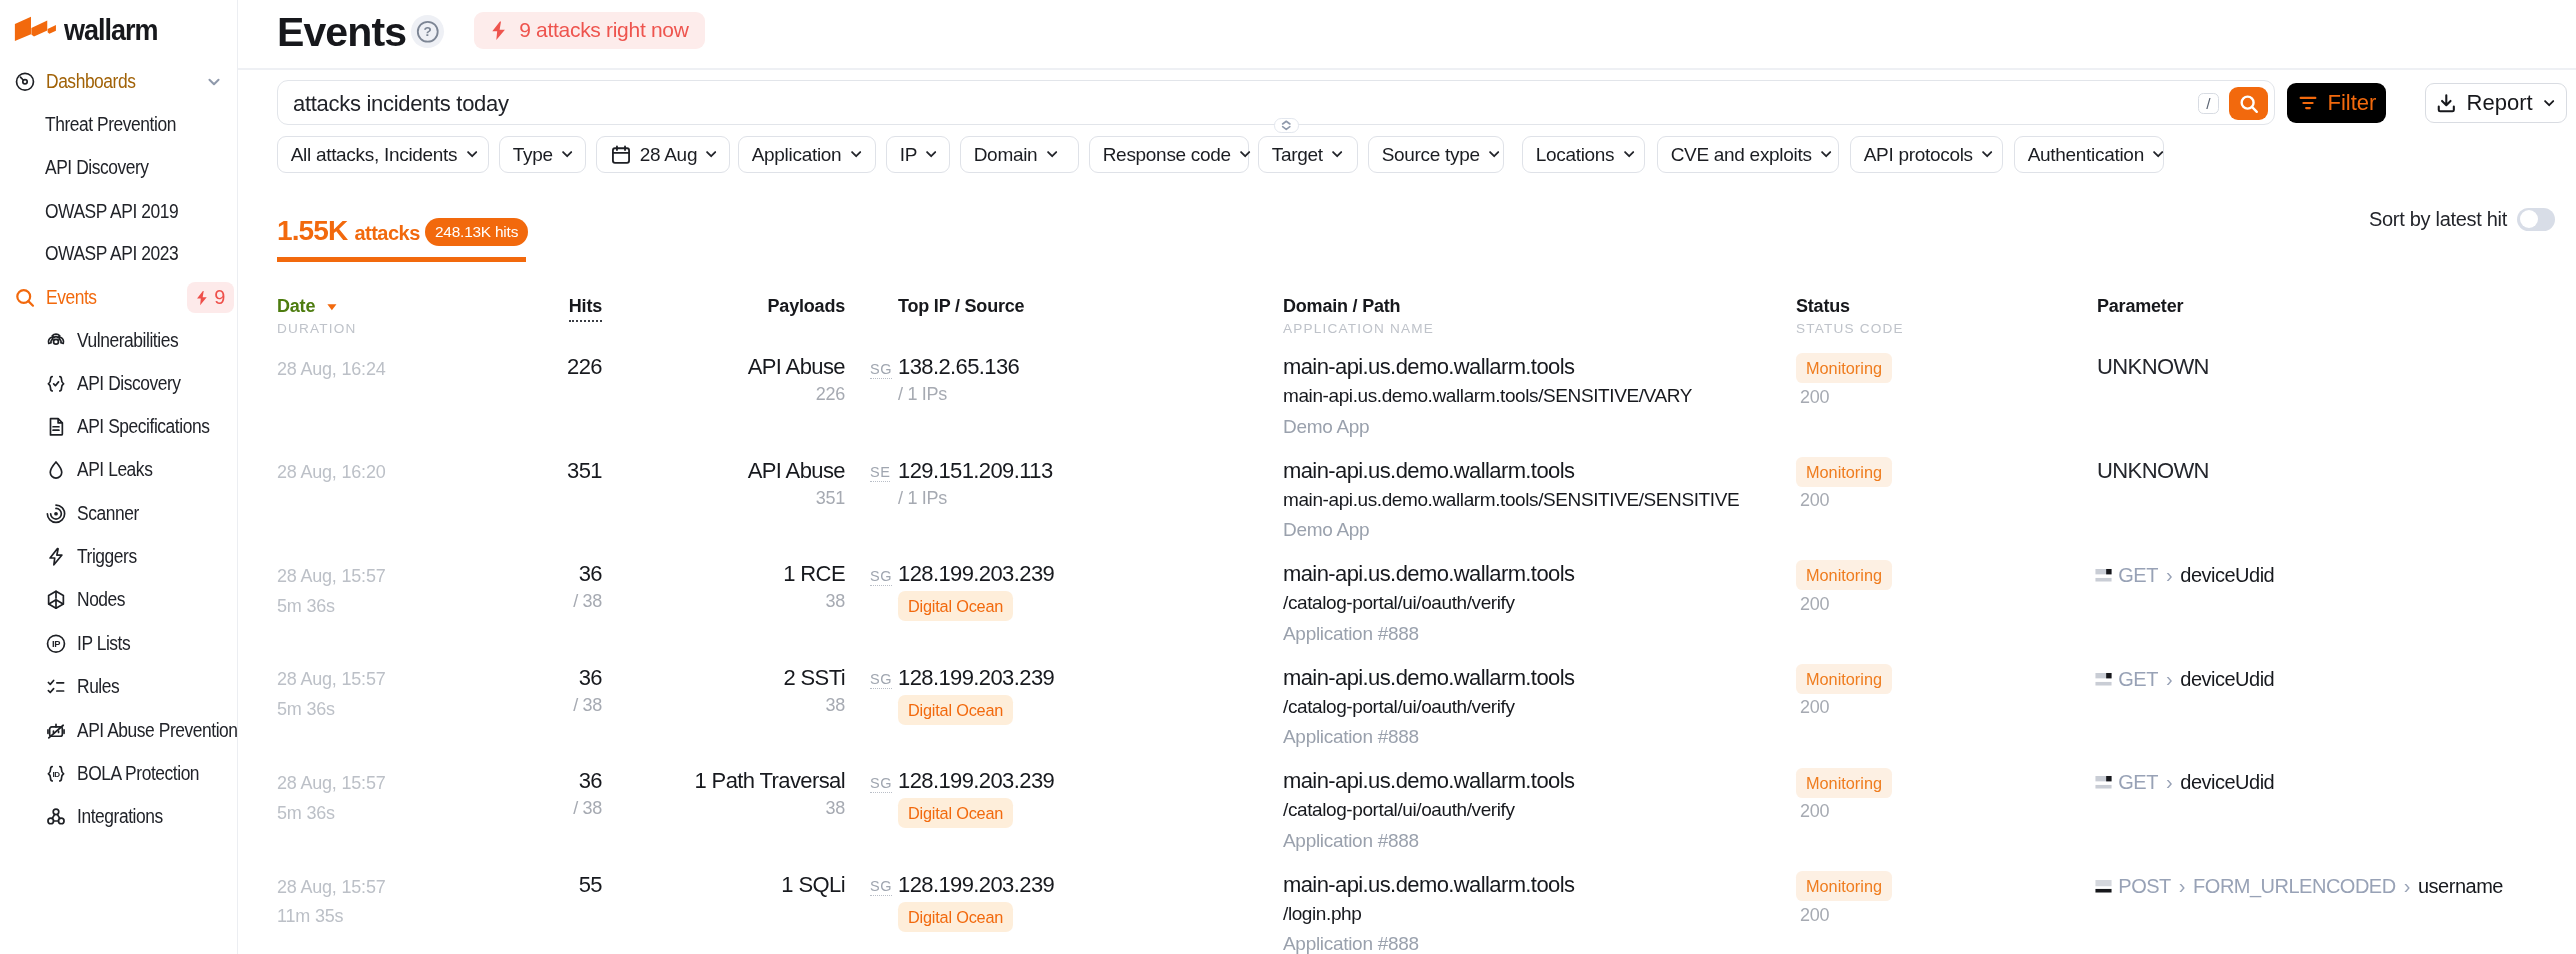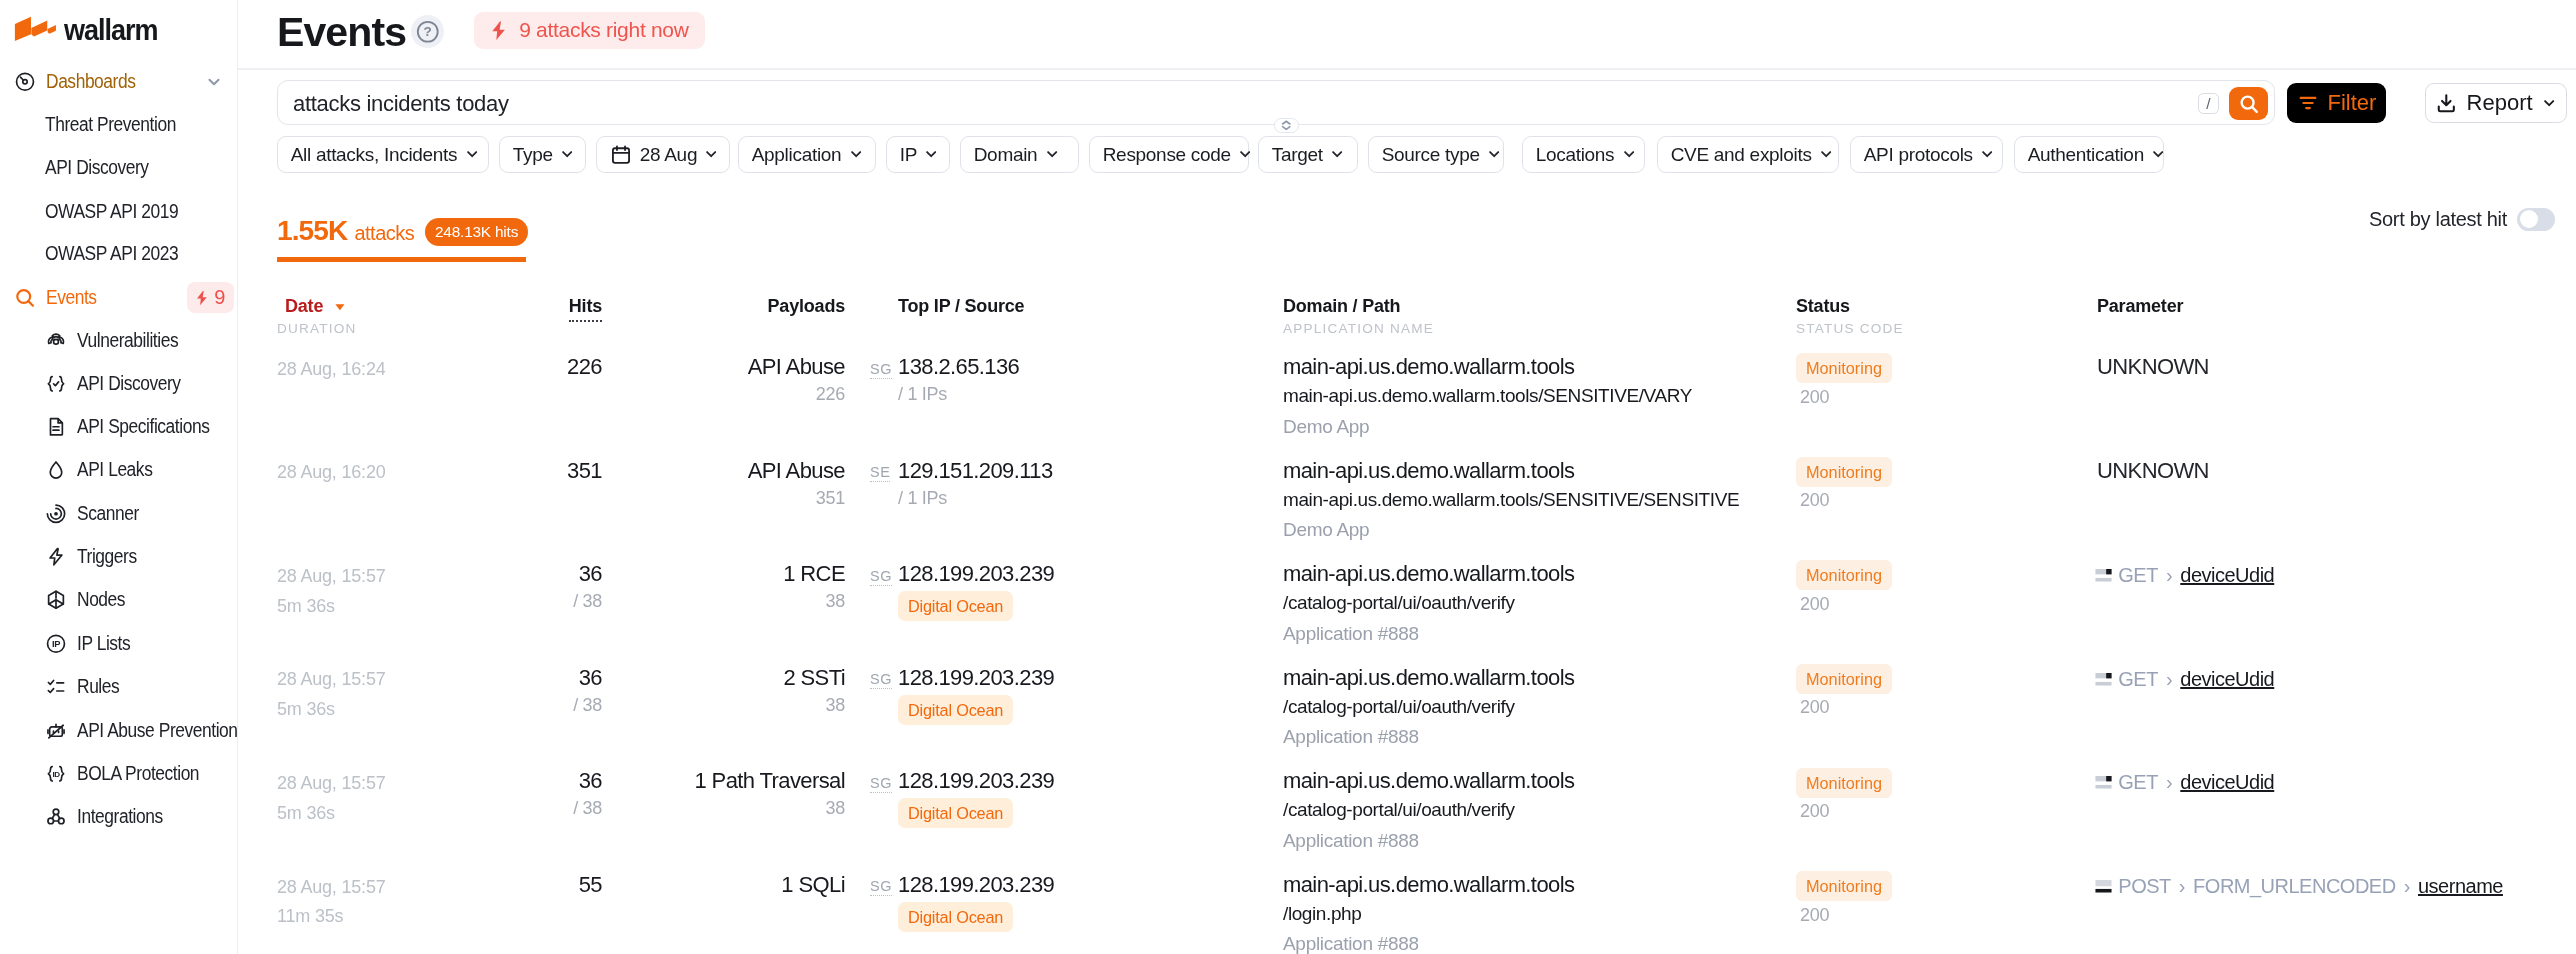--- a/index.html
+++ b/index.html
@@ -33,21 +33,21 @@
 #fbtn { position:absolute; left:2287px; top:83px; width:99px; height:40px; background:#000000; border-radius:9px; display:flex; align-items:center; justify-content:center; color:#f2690d; font-size:22px; }
 #fbtn svg { margin-right:9px; }
 #rbtn { position:absolute; left:2425px; top:83px; width:142px; height:40px; background:#fff; border:1.8px solid #d9dce2; border-radius:9px; display:flex; align-items:center; justify-content:center; color:#17181c; font-size:22px; }
 #collapse { position:absolute; left:1274px; top:118px; width:25px; height:14.5px; background:#fff; border:1.8px solid #e3e7ee; border-radius:7.2px; display:flex; align-items:center; justify-content:center; }
 
 
 .chip { position:absolute; top:136px; height:37px; border:1.8px solid #dfe2e8; border-radius:9px; background:#fff; display:flex; align-items:center; padding:0 12.7px; font-size:19px; letter-spacing:-0.3px; color:#1b1d22; white-space:nowrap; }
 
 
 #bignum { position:absolute; left:277px; top:215px; font-size:28px; font-weight:bold; color:#f2690d; letter-spacing:-0.9px; }
-#bignum small { font-size:20px; font-weight:normal; margin-left:7.2px; letter-spacing:-0.5px; }
+#bignum small { font-size:20px; font-weight:bold; margin-left:7.2px; letter-spacing:-0.5px; }
 #hitspill { position:absolute; left:425px; top:218px; height:28px; padding:0 10px; background:#f2690d; border-radius:14.5px; color:#fff; font-size:15.4px; letter-spacing:-0.2px; display:flex; align-items:center; }
 #tabline { position:absolute; left:277px; top:257px; width:249px; height:4.5px; background:#f2690d; }
 #sortlab { position:absolute; left:2214px; top:208px; width:293px; text-align:right; font-size:20px; letter-spacing:-0.3px; color:#23252b; }
 #toggle { position:absolute; left:2517px; top:208px; width:38px; height:22.6px; background:#d8dde7; border-radius:11.8px; }
 #toggle::after { content:""; position:absolute; left:2.7px; top:2.3px; width:18px; height:18px; background:#fff; border-radius:50%; }
 
 
 .h-main { position:absolute; font-size:18px; font-weight:bold; color:#17181c; letter-spacing:-0.2px; }
 .h-sub { position:absolute; font-size:13.6px; color:#bfc3ca; letter-spacing:1.2px; }
 
@@ -56,21 +56,21 @@
 .t-main { position:absolute; font-size:22px; letter-spacing:-0.6px; color:#17191e; white-space:nowrap; }
 .t-sub { position:absolute; font-size:18px; letter-spacing:-0.3px; color:#a6aab2; white-space:nowrap; }
 .t-r { text-align:right; }
 .t-cc { position:absolute; left:870px; font-size:14.5px; color:#a0a6b0; letter-spacing:0.5px; border-bottom:1.8px dotted #b9bec7; padding-bottom:0.9px; }
 .t-do { position:absolute; height:30px; background:#feeeda; border-radius:7.2px; color:#f2690d; font-size:16.3px; letter-spacing:-0.2px; display:flex; align-items:center; padding:0 10px; }
 .t-path { position:absolute; font-size:19px; letter-spacing:-0.4px; color:#17191e; white-space:nowrap; }
 .t-app { position:absolute; font-size:19px; letter-spacing:-0.3px; color:#9aa1ad; }
 .t-mon { position:absolute; height:30px; background:#fdf0e3; border-radius:6.3px; color:#ef7c1e; font-size:16.3px; display:flex; align-items:center; padding:0 10px; }
 .t-param { position:absolute; display:flex; align-items:center; font-size:20px; letter-spacing:-0.5px; }
 .bc { color:#98a2b6; }
-.bk { color:#17191e;text-decoration:underline; }
+.bk { color:#17191e; }
 .bsep { color:#98a2b6; margin:0 8.1px; font-size:20px; }
 </style></head>
 <body>
 <div id="app">
 
   <div id="side">
     <div id="logo">
       <svg width="45" height="29" viewBox="0 0 50 32" style="position:relative;top:1.8px;left:-0.9px">
         <polygon points="3.2,29.8 3.2,11.1 21.1,3.0 21.1,22.3" fill="#f2690d"></polygon>
         <polygon points="21.5,15.4 39.2,7.0 39.2,18.2 24.4,25.0 21.5,22.6" fill="#f2690d"></polygon>
@@ -400,21 +400,21 @@
         <path d="M4.5 6.7 L9 11.3 L13.5 6.7" stroke="#23252b" stroke-width="2" fill="none" stroke-linecap="round" stroke-linejoin="round"></path>
       </svg>
     </div>
 
   <div id="bignum">1.55K<small>attacks</small></div>
   <div id="hitspill">248.13K hits</div>
   <div id="tabline"></div>
   <div id="sortlab">Sort by latest hit</div>
   <div id="toggle"></div>
 
-  <div class="h-main" style="left:285px;top:296px;color:#b91c1c">Date
+  <div class="h-main" style="left:277px;top:296px;color:#4d7c0f">Date
     <svg width="11.8" height="10" viewBox="0 0 13 11" style="margin-left:6.3px">
         <path d="M1.5 2.5 L6.5 9 L11.5 2.5 z" fill="#f2690d"></path>
       </svg>
   </div>
   <div class="h-sub" style="left:277px;top:321px">DURATION</div>
   <div class="h-main" style="left:421px;top:296px;width:181px;text-align:right"><span style="border-bottom:2.7px dotted #3a3d44;padding-bottom:3.6px">Hits</span></div>
   <div class="h-main" style="left:664px;top:296px;width:181px;text-align:right">Payloads</div>
   <div class="h-main" style="left:898px;top:296px">Top IP / Source</div>
   <div class="h-main" style="left:1283px;top:296px">Domain / Path</div>
   <div class="h-sub" style="left:1283px;top:321px">APPLICATION NAME</div>

